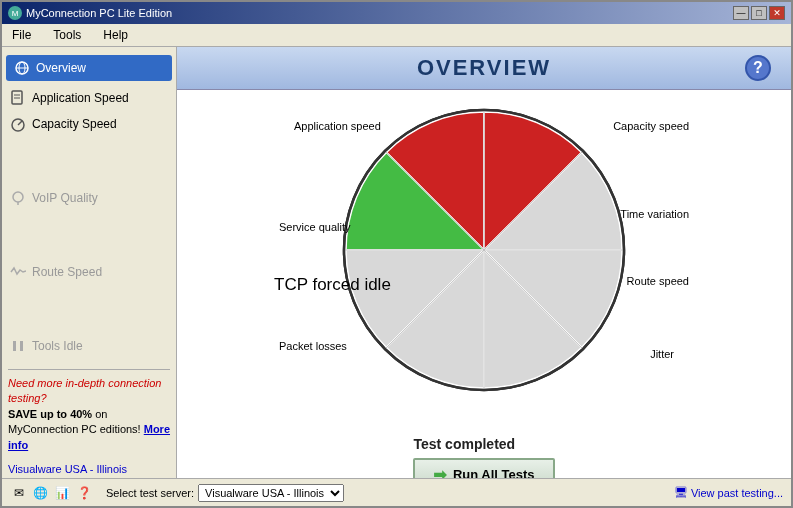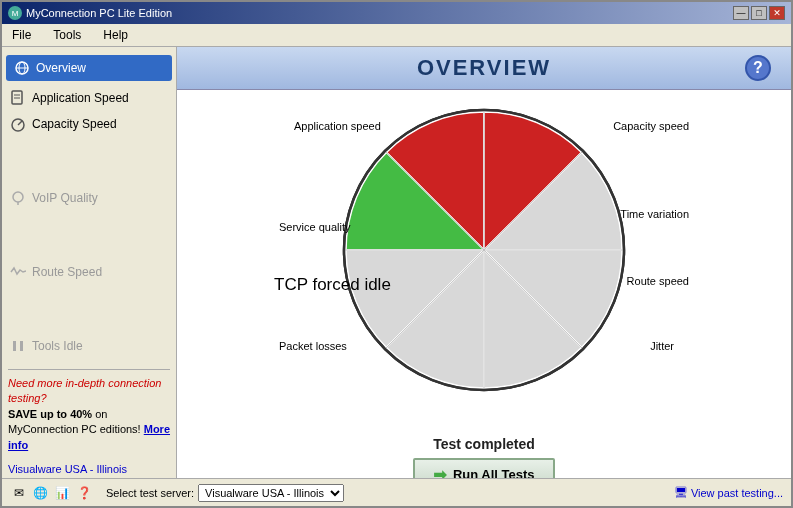--- a/index.html
+++ b/index.html
@@ -140,21 +140,21 @@
 
     .pie-container {
       position: relative;
       width: 420px;
       height: 330px;
     }
 
     .chart-bottom {
       display: flex;
       flex-direction: column;
-      align-items: center;
+      align-items: flex-start;
       gap: 6px;
       margin-top: 6px;
     }
     .test-completed {
       font-size: 14px;
       font-weight: bold;
       color: #222;
     }
     .run-btn {
       background: linear-gradient(to bottom, #e8f0e8, #c8d8c8);
@@ -334,21 +334,21 @@
           </div>
           <div style="position:absolute; top:175px; left:0px; font-size:17px;">
             <span>TCP forced idle</span>
           </div>
           <div style="position:absolute; top:175px; right:5px; font-size:11px;">
             <span>Route speed</span>
           </div>
           <div style="position:absolute; top:240px; left:5px; font-size:11px;">
             <span>Packet losses</span>
           </div>
-          <div style="position:absolute; top:240px; right:20px; font-size:11px;">
+          <div style="position:absolute; top:248px; right:20px; font-size:11px;">
             <span>Jitter</span>
           </div>
         </div>
 
         <div class="chart-bottom">
           <div class="test-completed">Test completed</div>
           <button class="run-btn">
             <span class="run-arrow">➡</span>
             <span>Run All Tests</span>
           </button>

